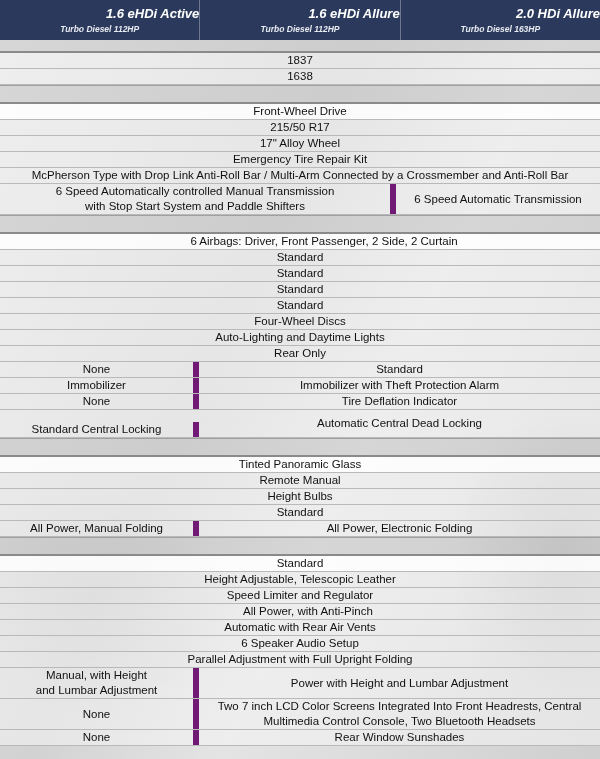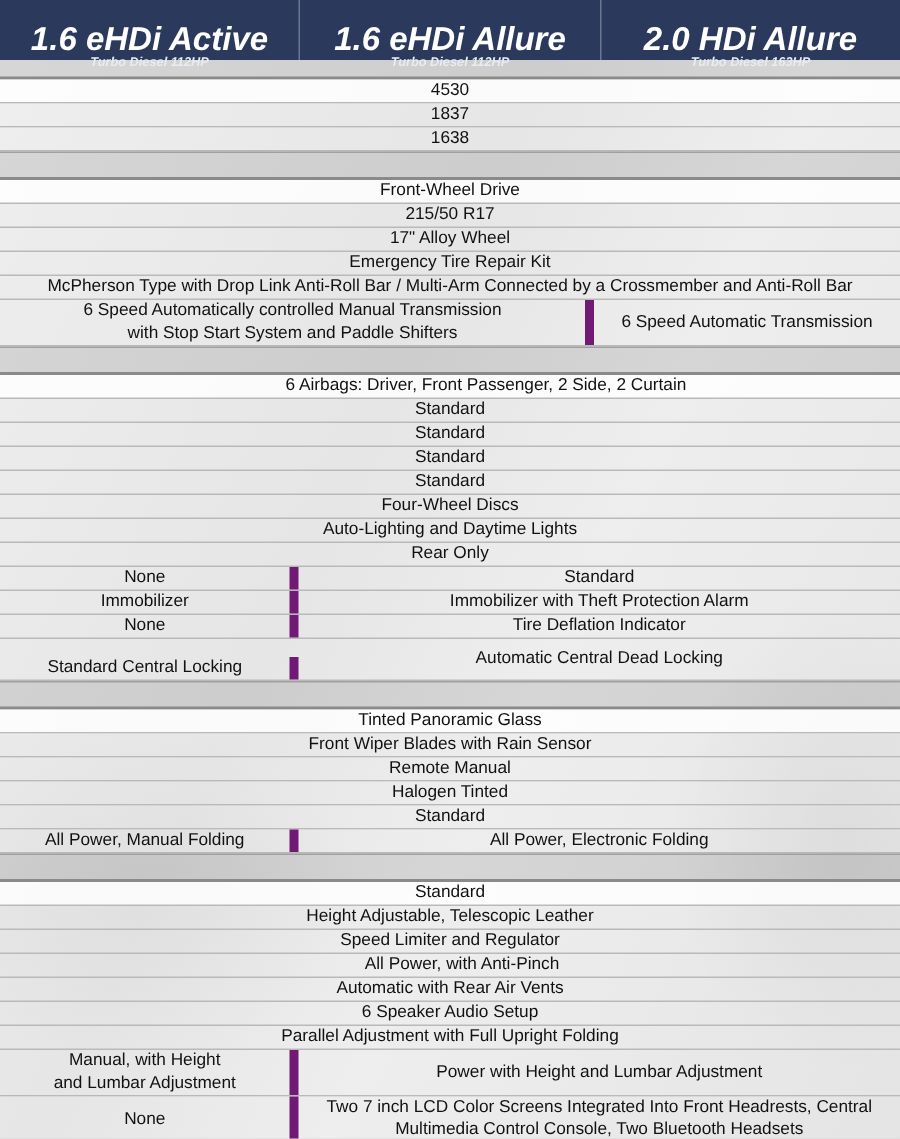--- a/index.html
+++ b/index.html
@@ -5,21 +5,21 @@
   html,body{margin:0;padding:0;}
   body{width:600px;height:759px;overflow:hidden;background:#d8d8d8;font-family:"Liberation Sans",sans-serif;position:relative;}
   .bg{position:absolute;inset:0;background:
       radial-gradient(ellipse 220px 160px at 90px 600px, rgba(170,170,170,.35), transparent 70%),
       radial-gradient(ellipse 160px 220px at 560px 560px, rgba(150,150,150,.35), transparent 70%),
       linear-gradient(115deg,#e6e6e6 0%,#d2d2d2 40%,#e4e4e4 60%,#cfcfcf 100%);z-index:0;}
   .wrap{position:relative;z-index:1;}
   .header{display:flex;height:40px;background:#2b3a5c;}
   .hcell{flex:1;text-align:center;color:#fff;border-right:1px solid #6d7792;}
   .hcell:last-child{border-right:none;}
-  .htitle{font-style:italic;font-weight:bold;font-size:22px;margin-top:17px;line-height:18px;}
+  .htitle{font-style:italic;font-weight:bold;font-size:13px;margin-top:5px;line-height:18px;text-align:right;}
   .hsub{font-style:italic;font-weight:bold;font-size:8.5px;line-height:12px;color:#e8ebf2;}
   .gap{height:11px;border-bottom:2px solid #8a8a8a;background:rgba(200,200,200,.5);}
   .gap.big{height:16px;border-top:1px solid #a0a0a0;}
   .row{display:flex;min-height:15px;border-bottom:1px solid #b9b9b9;background:rgba(245,245,245,.55);}
   .row.first{background:rgba(255,255,255,.9);}
   .cell{flex:1;text-align:center;font-size:11.5px;line-height:15px;color:#111;display:flex;align-items:center;justify-content:center;}
   .c1{flex:0 0 193px;border-right:6px solid #701a75;}
   .c3{flex:1;}
   .full{flex:1;}
 </style>
@@ -37,23 +37,20 @@
       <div class="htitle">1.6 eHDi Allure</div>
       <div class="hsub">Turbo Diesel 112HP</div>
     </div>
     <div class="hcell">
       <div class="htitle">2.0 HDi Allure</div>
       <div class="hsub">Turbo Diesel 163HP</div>
     </div>
   </div>
   <div id="body">
       <div class="gap"></div>
-      <div class="row first">
-        <div class="cell full" style="white-space: pre-line;">4530</div>
-      </div>
       <div class="row">
         <div class="cell full" style="white-space: pre-line;">1837</div>
       </div>
       <div class="row">
         <div class="cell full" style="white-space: pre-line;">1638</div>
       </div>
       <div class="gap big"></div>
       <div class="row first">
         <div class="cell full" style="white-space: pre-line;">Front-Wheel Drive</div>
       </div>
@@ -113,27 +110,24 @@
       </div>
       <div class="row">
         <div class="cell c1" style="white-space: pre-line; margin-top: 12px;">Standard Central Locking</div>
         <div class="cell c3" style="white-space: pre-line;">Automatic Central Dead Locking</div>
       </div>
       <div class="gap big"></div>
       <div class="row first">
         <div class="cell full" style="white-space: pre-line;">Tinted Panoramic Glass</div>
       </div>
       <div class="row">
-        <div class="cell full" style="white-space: pre-line;">Front Wiper Blades with Rain Sensor</div>
-      </div>
-      <div class="row">
         <div class="cell full" style="white-space: pre-line;">Remote Manual</div>
       </div>
       <div class="row">
-        <div class="cell full" style="white-space: pre-line;">Halogen Tinted</div>
+        <div class="cell full" style="white-space: pre-line;">Height Bulbs</div>
       </div>
       <div class="row">
         <div class="cell full" style="white-space: pre-line;">Standard</div>
       </div>
       <div class="row">
         <div class="cell c1" style="white-space: pre-line;">All Power, Manual Folding</div>
         <div class="cell c3" style="white-space: pre-line; text-align: right;">All Power, Electronic Folding</div>
       </div>
       <div class="gap big"></div>
       <div class="row first">

